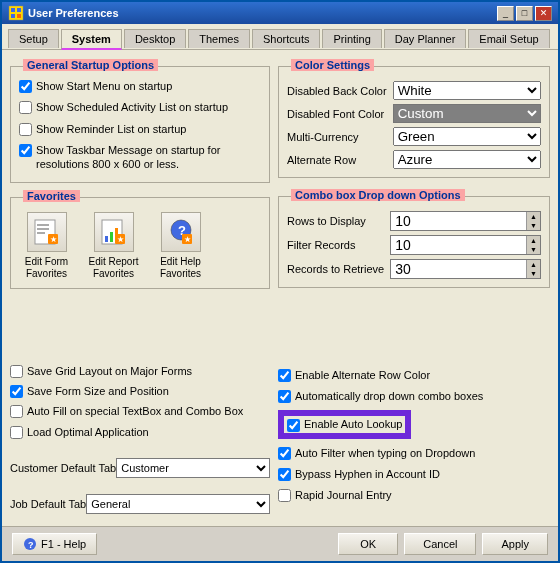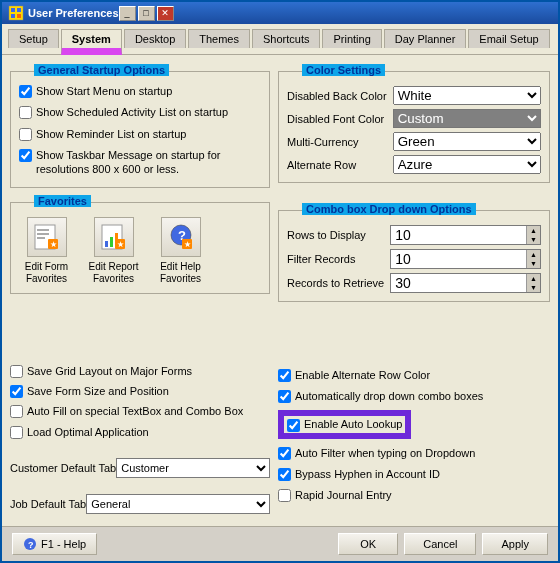--- a/index.html
+++ b/index.html
@@ -20,20 +20,21 @@
       display: flex;
       flex-direction: column;
     }
 
     .title-bar {
       background: linear-gradient(to bottom, #2e6fcf, #1a4b9e);
       color: white;
       padding: 3px 6px;
       display: flex;
       align-items: center;
+      justify-content: space-between;
       height: 22px;
     }
 
     .title-bar-left {
       display: flex;
       align-items: center;
       gap: 4px;
     }
 
     .title-text {
@@ -82,21 +83,21 @@
       margin-right: 2px;
       cursor: pointer;
       font-size: 11px;
       position: relative;
       bottom: -1px;
       border-bottom: none;
     }
 
     .tab.active {
       background: #ece9d8;
-      border-bottom: 7px solid #d946ef;
+      border-bottom: 2px solid #d946ef;
       z-index: 1;
       font-weight: bold;
     }
 
     .content {
       flex: 1;
       padding: 8px;
       display: flex;
       flex-direction: column;
       gap: 6px;
@@ -113,21 +114,21 @@
       flex: 0 0 260px;
       display: flex;
       flex-direction: column;
       gap: 6px;
     }
 
     .right-col {
       flex: 1;
       display: flex;
       flex-direction: column;
-      gap: 19px;
+      gap: 10px;
     }
 
     .checkbox-row {
       display: flex;
       align-items: flex-start;
       gap: 4px;
       margin-bottom: 3px;
       line-height: 1.3;
     }
 
@@ -322,22 +323,22 @@
     .group-wrapper {
       position: relative;
       border: 1px solid #aca899;
       padding: 8px 8px 8px 8px;
       margin-top: 8px;
     }
 
     .group-title {
       position: absolute;
       top: -8px;
-      left: 23px;
-      background: #0ea5e9;
+      left: 12px;
+      background: #fca5a5;
       padding: 0 4px;
       font-size: 11px;
       font-weight: bold;
       color: #003399;
     }
 
     .section-checkboxes {
       display: flex;
       flex-direction: column;
       gap: 4px;

